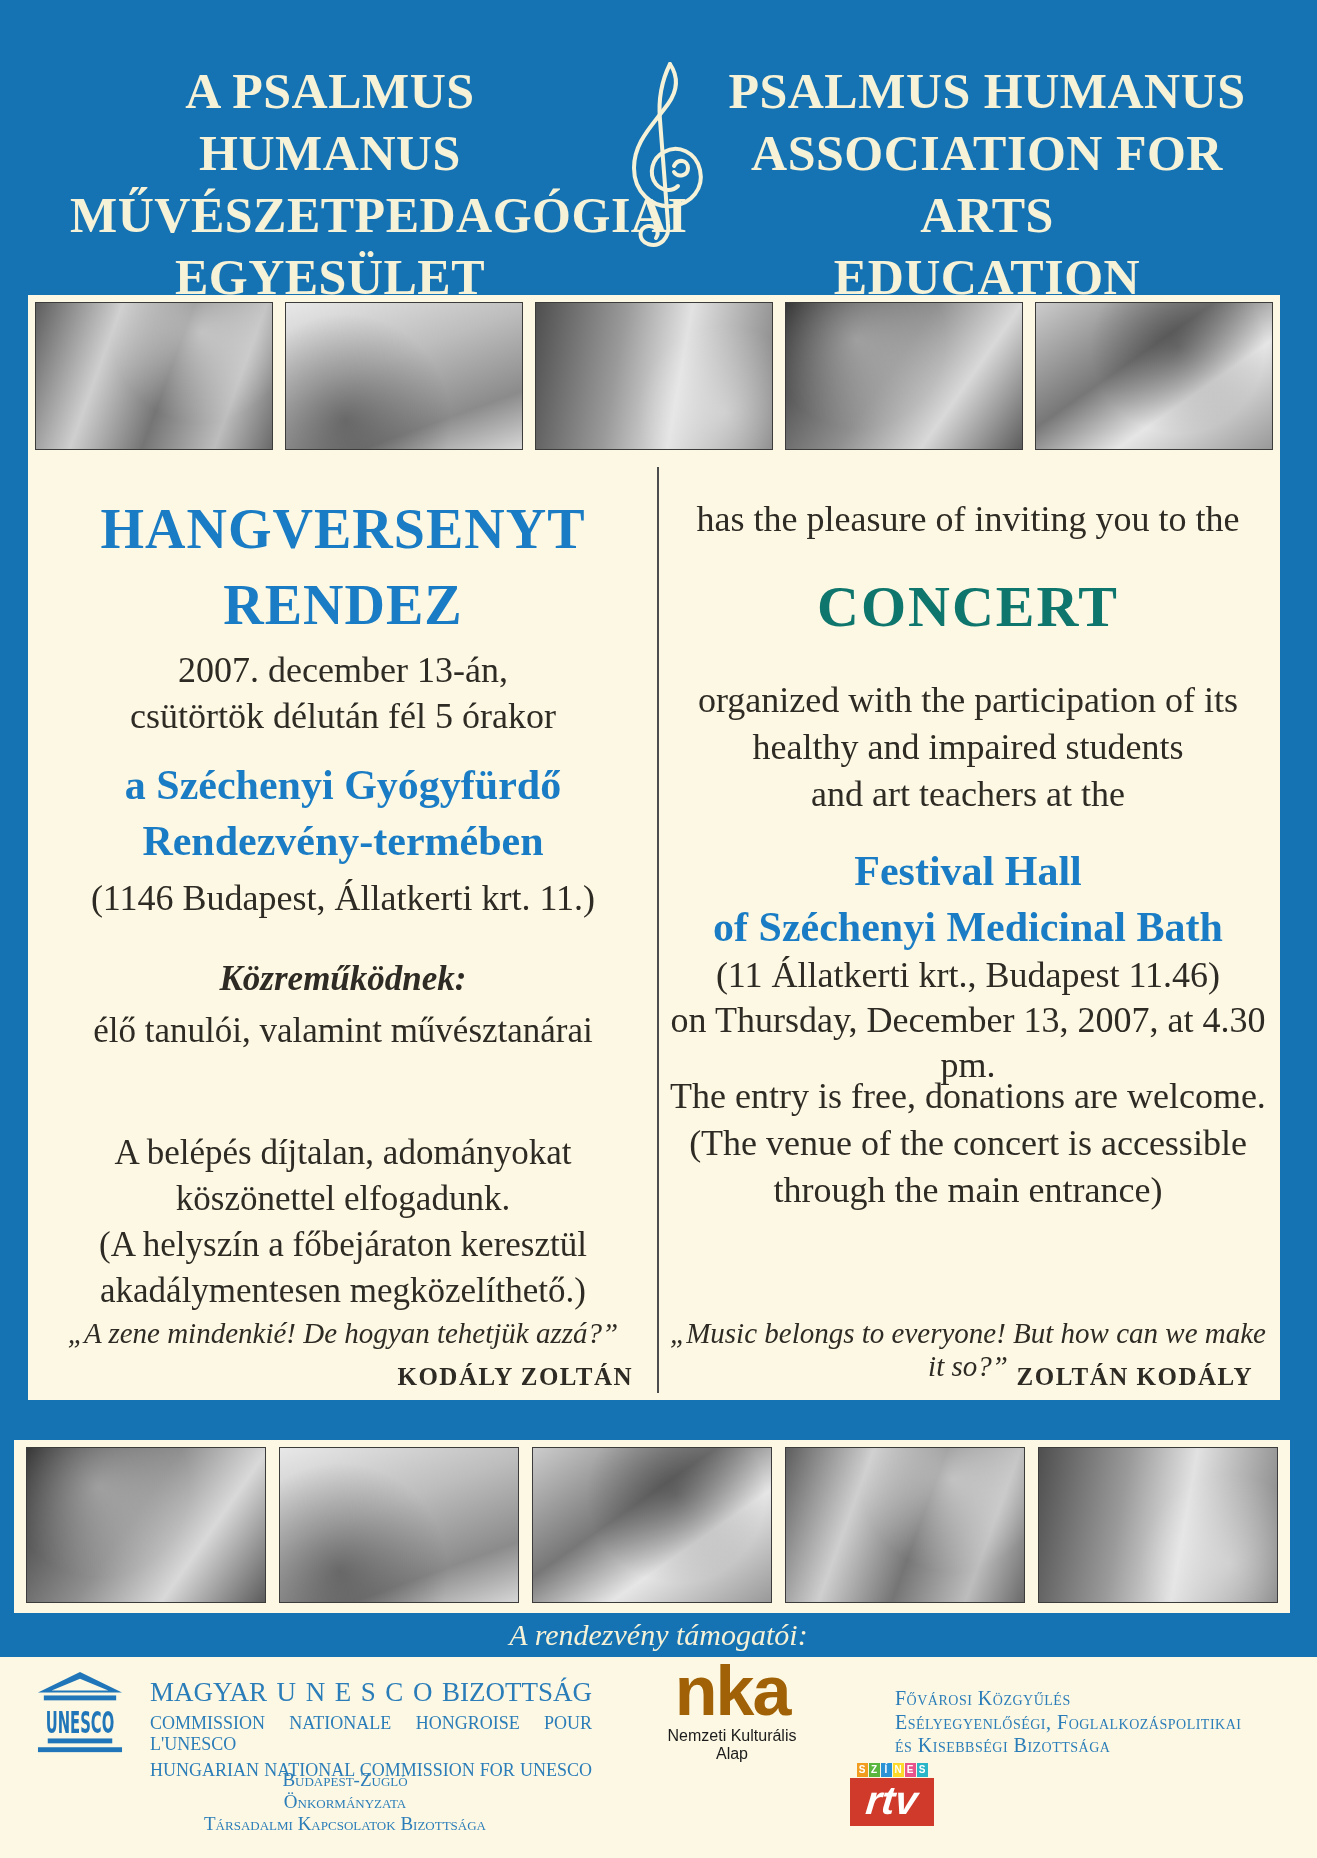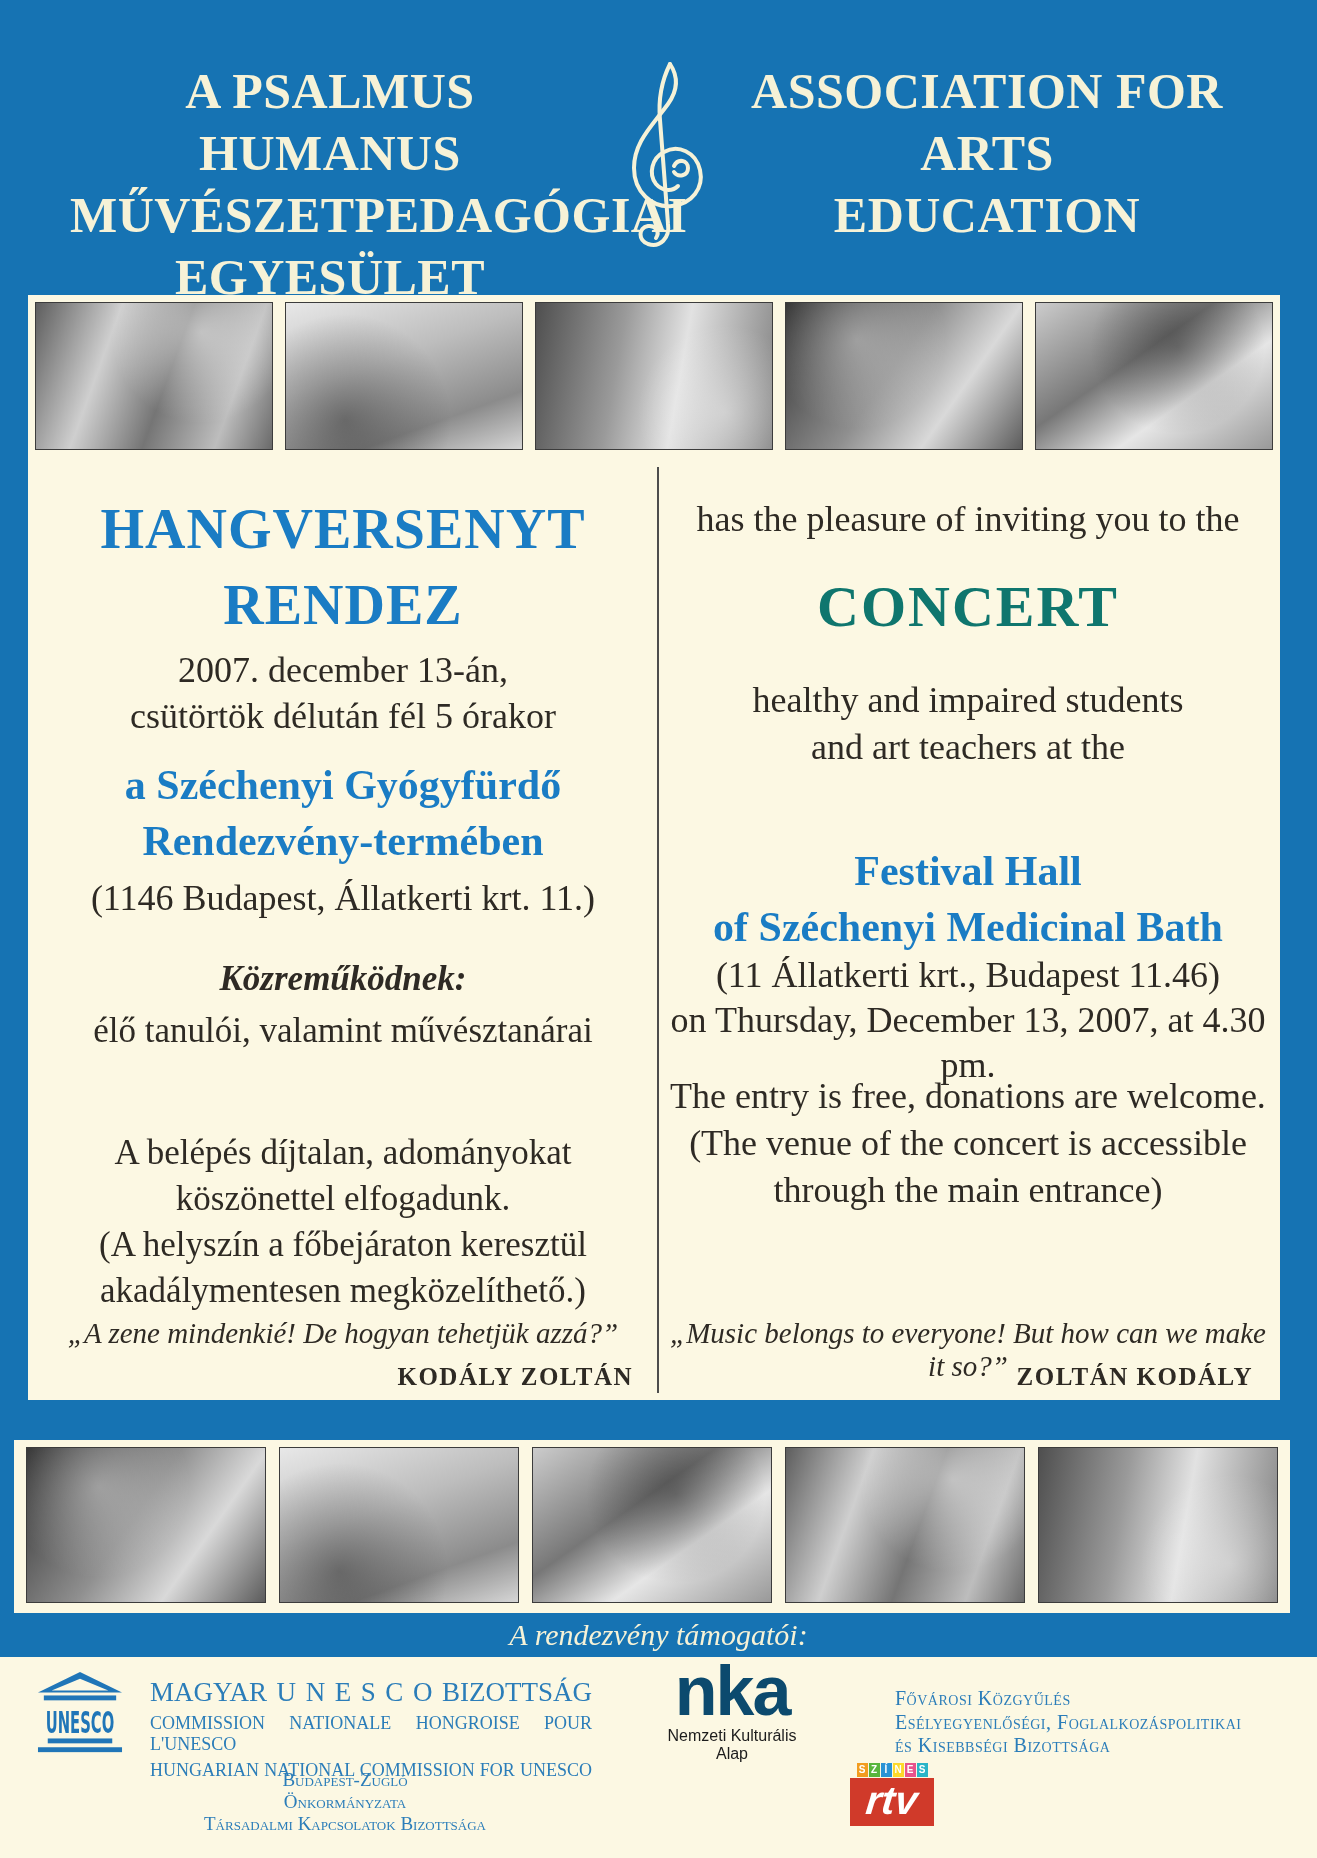--- a/index.html
+++ b/index.html
@@ -67,21 +67,21 @@
     text-align:center; font-style:italic; font-size:30px; color:#f6f2d7; line-height:44px;
   }
 
   
   .footer { position:absolute; left:0; top:1657px; width:1317px; height:201px; background:#fcf8e3; }
   .unesco-logo { position:absolute; left:36px; top:15px; }
   .unesco-text { position:absolute; left:150px; top:20px; width:442px; color:#2b7db9; }
   .unesco-l1 { font-size:27px; line-height:31px; text-align:justify; text-align-last:justify; }
   .unesco-l23 { font-size:18px; line-height:21px; margin-top:5px; text-align:justify; text-align-last:justify; }
   .nka { position:absolute; left:652px; top:4px; width:160px; text-align:center; }
-  .nka-word { font-family:"Liberation Sans","DejaVu Sans",sans-serif; font-weight:bold; font-size:70px; line-height:60px; color:#0c4a6e; letter-spacing:-2px; }
+  .nka-word { font-family:"Liberation Sans","DejaVu Sans",sans-serif; font-weight:bold; font-size:70px; line-height:60px; color:#a16207; letter-spacing:-2px; }
   .nka-sub  { font-family:"Liberation Sans","DejaVu Sans",sans-serif; font-size:16px; color:#1c1c1c; margin-top:6px; }
   .fovarosi { position:absolute; left:895px; top:30px; width:360px; font-variant:small-caps; color:#2b7db9; font-size:20px; line-height:23.5px; letter-spacing:.5px; }
   .zuglo { position:absolute; left:185px; top:112px; width:320px; text-align:center; font-variant:small-caps; color:#2b7db9; font-size:19px; line-height:22px; }
   .rtv { position:absolute; left:850px; top:106px; width:84px; }
   .rtv-tiles { display:flex; gap:1px; justify-content:center; margin-bottom:1px; }
   .rtv-tile { width:11px; height:14px; color:#fff; font-family:"Liberation Sans","DejaVu Sans",sans-serif; font-weight:bold; font-size:10px; line-height:14px; text-align:center; }
   .t1{background:#f29c1f;} .t2{background:#59b53c;} .t3{background:#2a93d5;}
   .t4{background:#fdd92a;} .t5{background:#e8538c;} .t6{background:#2ab5c8;}
   .rtv-red { width:84px; height:48px; background:#d03a2a; display:flex; align-items:center; justify-content:center; }
   .rtv-word { color:#fff; font-family:"Liberation Sans","DejaVu Sans",sans-serif; font-weight:bold; font-style:italic; font-size:40px; line-height:1; transform:skewX(-6deg); padding-bottom:4px; }
@@ -99,20 +99,21 @@
 
   <div class="clef">
     <svg width="96" height="216" viewBox="0 0 96 216" fill="none" stroke="#f6f2d7" stroke-width="4" stroke-linecap="round">
       <path d="M58 18 C 66 30, 66 44, 56 58 C 40 80, 22 96, 22 122 C 22 146, 40 162, 60 160 C 80 158, 92 142, 88 124 C 84 106, 66 98, 52 106 C 40 112, 36 128, 44 138 C 50 145, 60 146, 66 140"></path>
       <path d="M58 18 C 50 34, 46 52, 48 74 L 56 178 C 58 192, 48 202, 36 198 C 26 194, 26 182, 36 180 C 44 179, 48 186, 44 192"></path>
       <path d="M62 120 C 66 112, 76 114, 76 122 C 76 130, 66 132, 62 126"></path>
     </svg>
   </div>
 
   <div class="header-title header-right">
+    <div>PSALMUS HUMANUS</div>
     <div>ASSOCIATION FOR ARTS</div>
     <div>EDUCATION</div>
   </div>
 
   <div class="main-panel">
 
     <div class="photo-row">
       <div class="photo g1" title="folk dance ensemble performing on stage"></div>
       <div class="photo g2" title="ballet class at the barre"></div>
       <div class="photo g3" title="children walking through church pews with a ball"></div>
@@ -144,20 +145,21 @@
       <div>köszönettel elfogadunk.</div>
       <div>(A helyszín a főbejáraton keresztül</div>
       <div>akadálymentesen megközelíthető.)</div>
     </div>
     <div class="blk hu-quote">„A zene mindenkié! De hogyan tehetjük azzá?”</div>
     <div class="blk hu-author">KODÁLY ZOLTÁN</div>
 
     <div class="blk en-intro">has the pleasure of inviting you to the</div>
     <div class="blk en-title">CONCERT</div>
     <div class="blk en-desc">
+      <div>organized with the participation of its</div>
       <div>healthy and impaired students</div>
       <div>and art teachers at the</div>
     </div>
     <div class="blk en-venue">
       <div>Festival Hall</div>
       <div>of Széchenyi Medicinal Bath</div>
     </div>
     <div class="blk en-addrdate">
       <div>(11 Állatkerti krt., Budapest 11.46)</div>
       <div>on Thursday, December 13, 2007, at 4.30 pm.</div>

